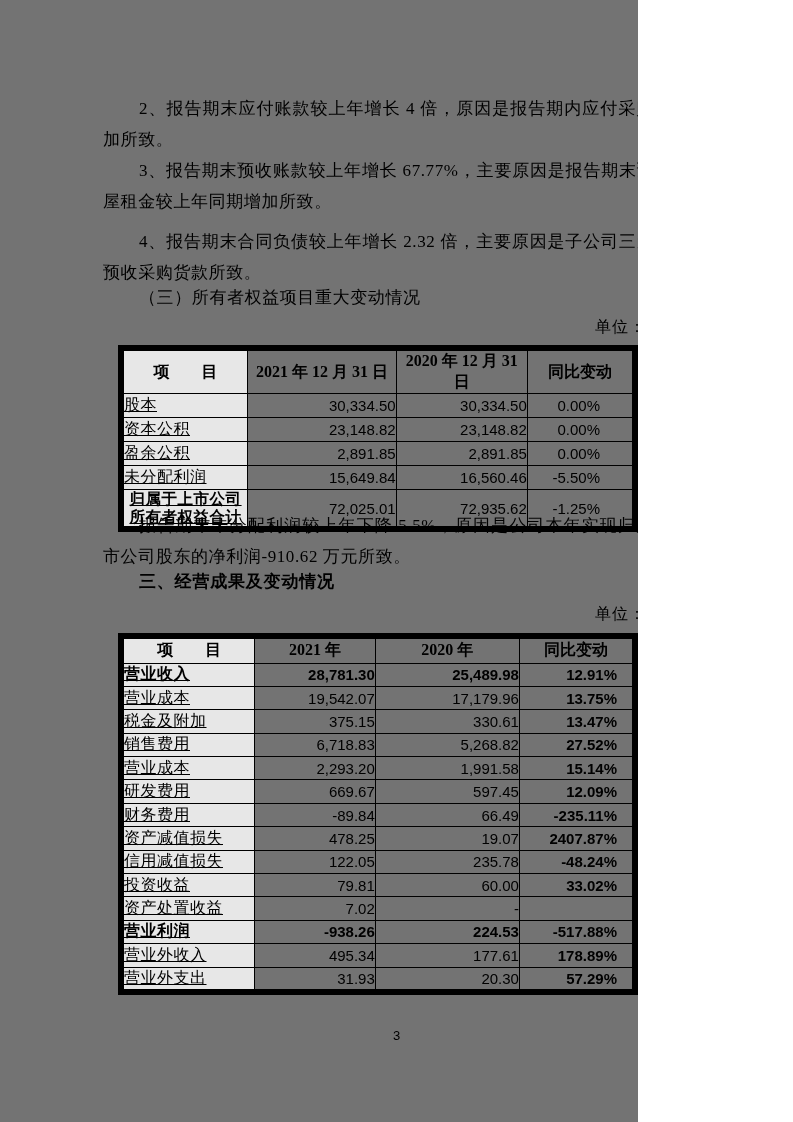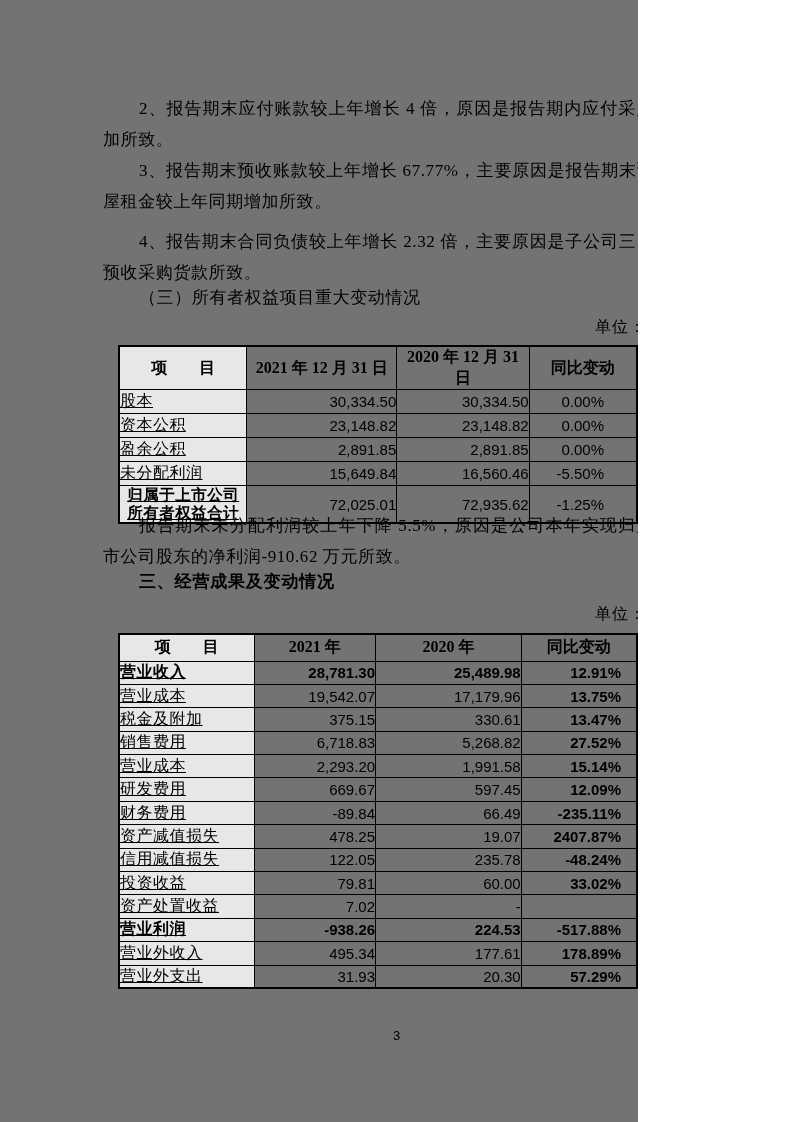--- a/index.html
+++ b/index.html
@@ -27,21 +27,21 @@
     text-indent:36px;margin:0;font-weight:bold;
   }
   .unit-label{
     position:absolute;left:103px;width:577px;
     font-size:16px;line-height:22px;letter-spacing:1px;
     text-align:right;margin:0;
   }
   table.fin{
     position:absolute;left:118px;
     border-collapse:collapse;table-layout:fixed;
-    border:2px solid #000000;
+    border:6px solid #000000;
   }
   table.fin td,table.fin th{
     border:1px solid #000;
     padding:0;overflow:hidden;
     vertical-align:middle;
   }
   table.fin th{
     font-size:16px;font-weight:bold;text-align:center;
     font-family:"Liberation Serif","DejaVu Serif",serif;
   }

